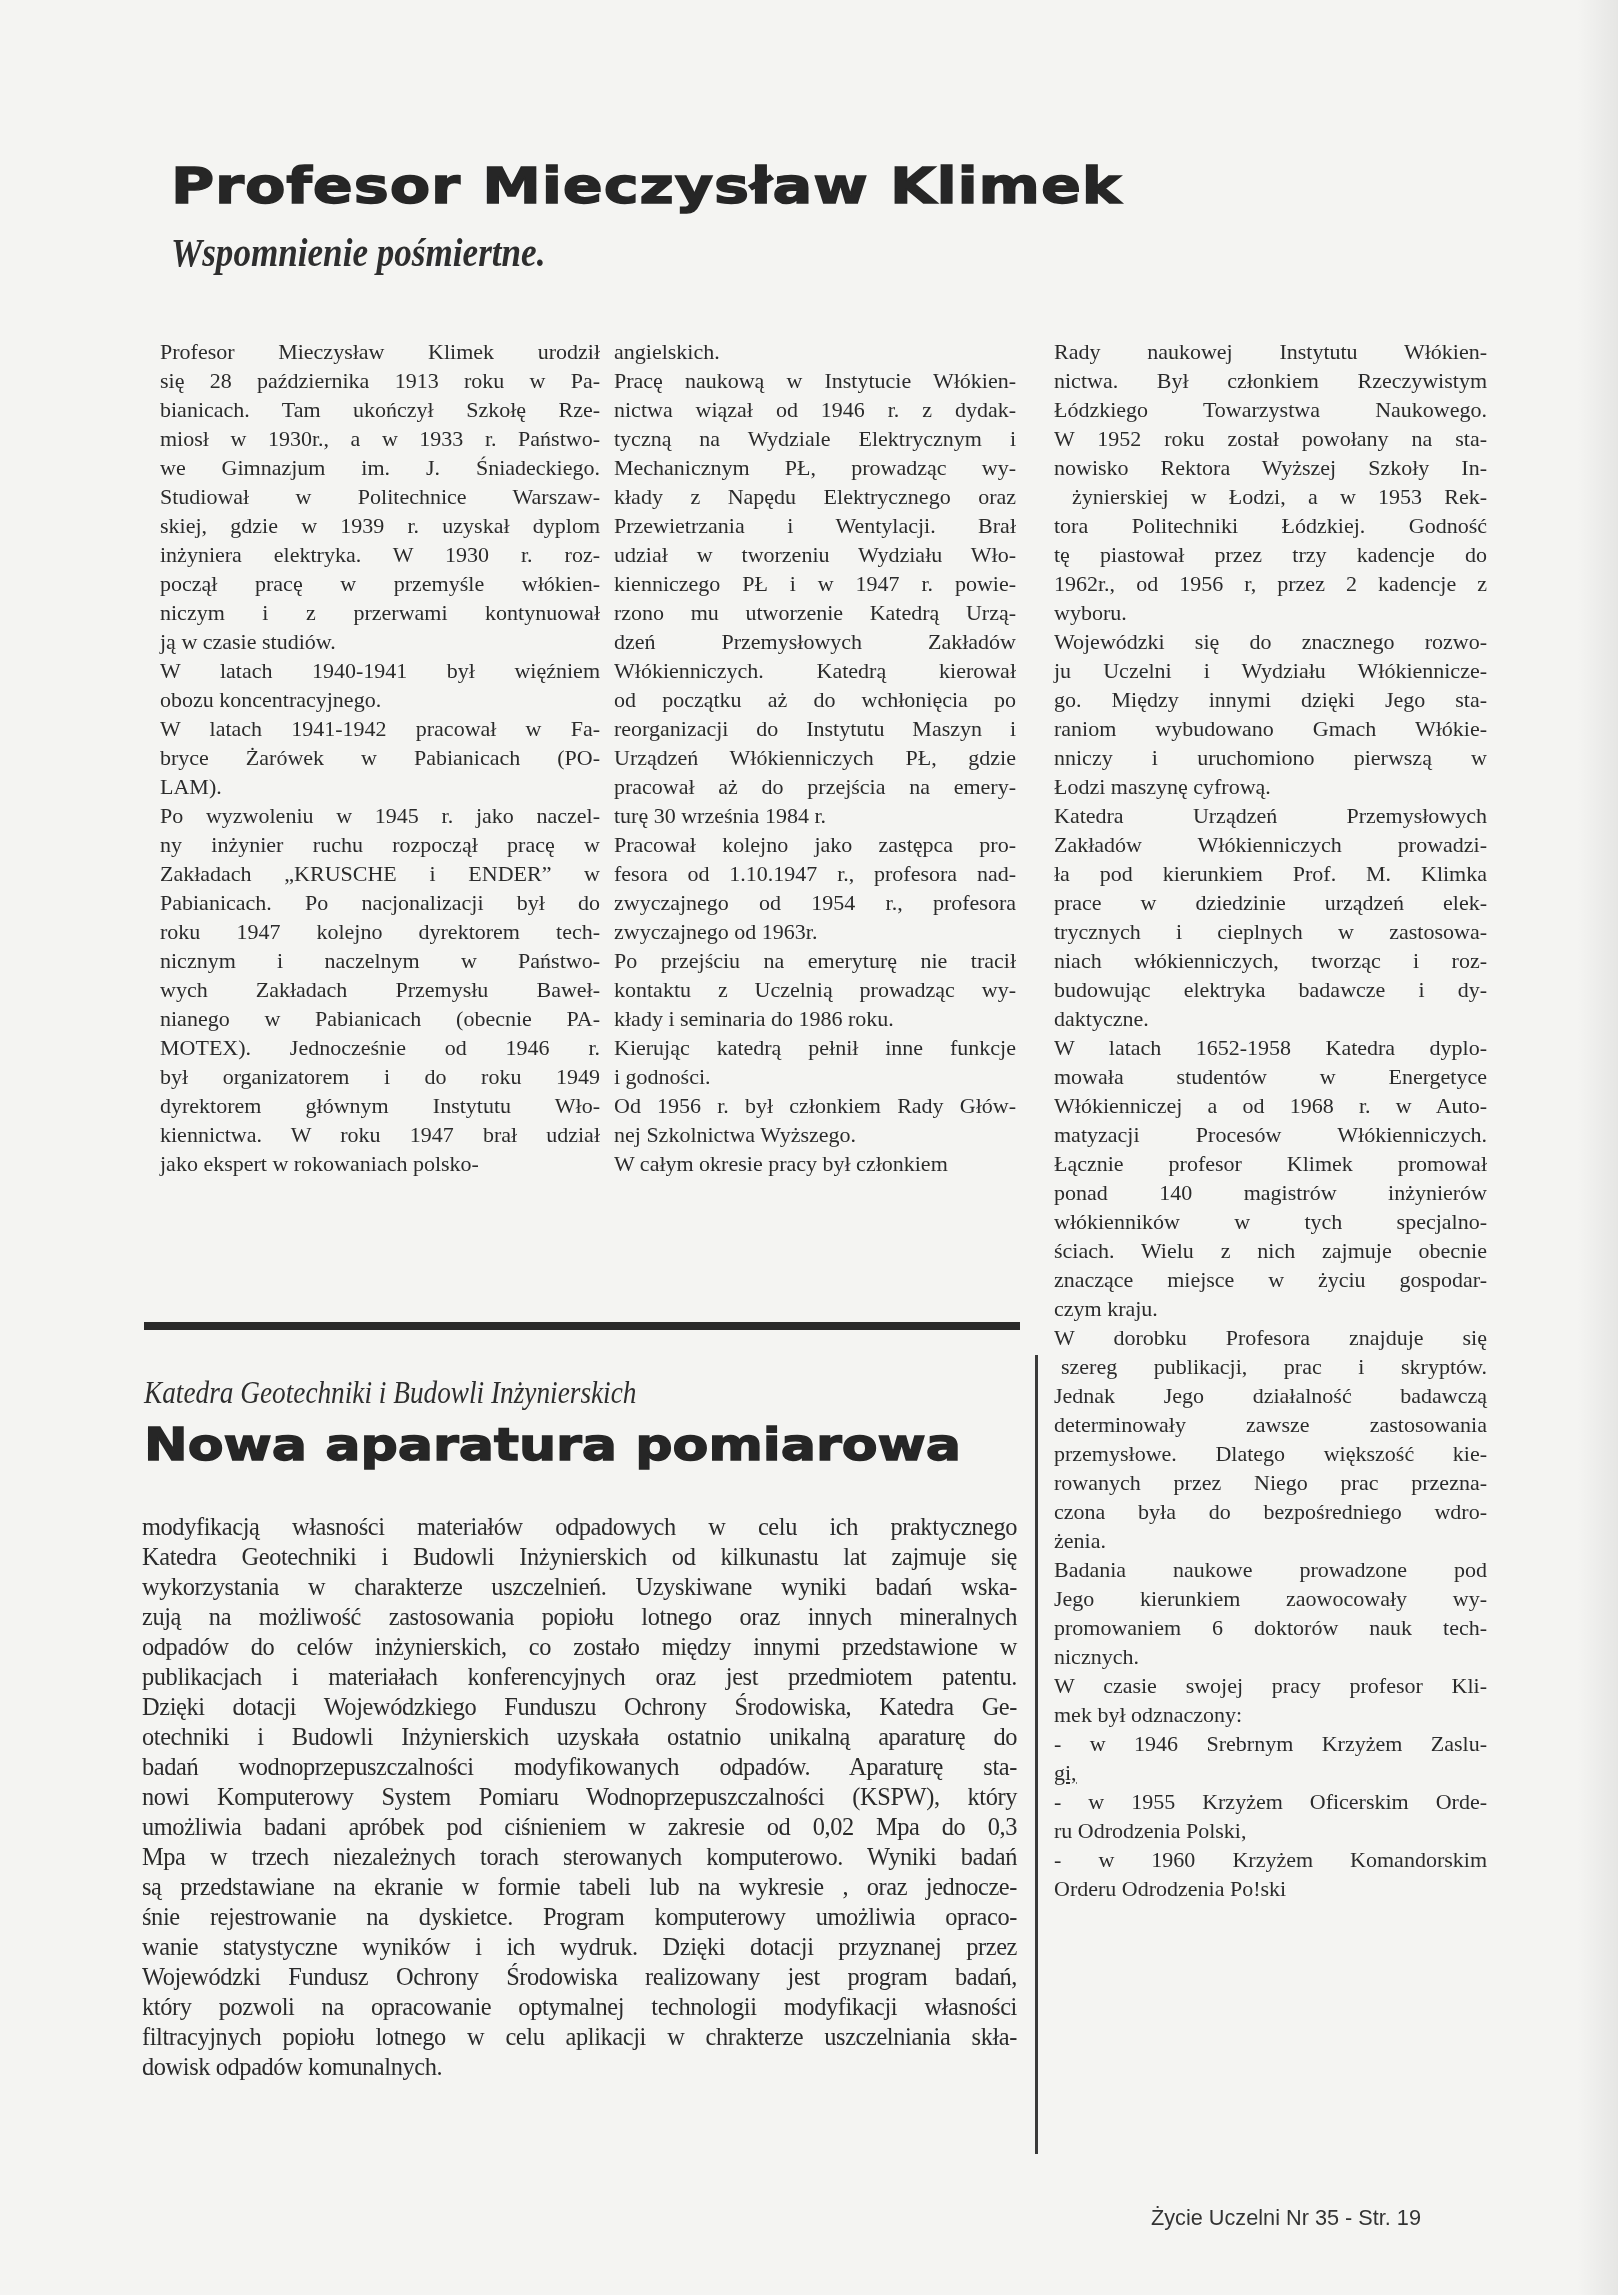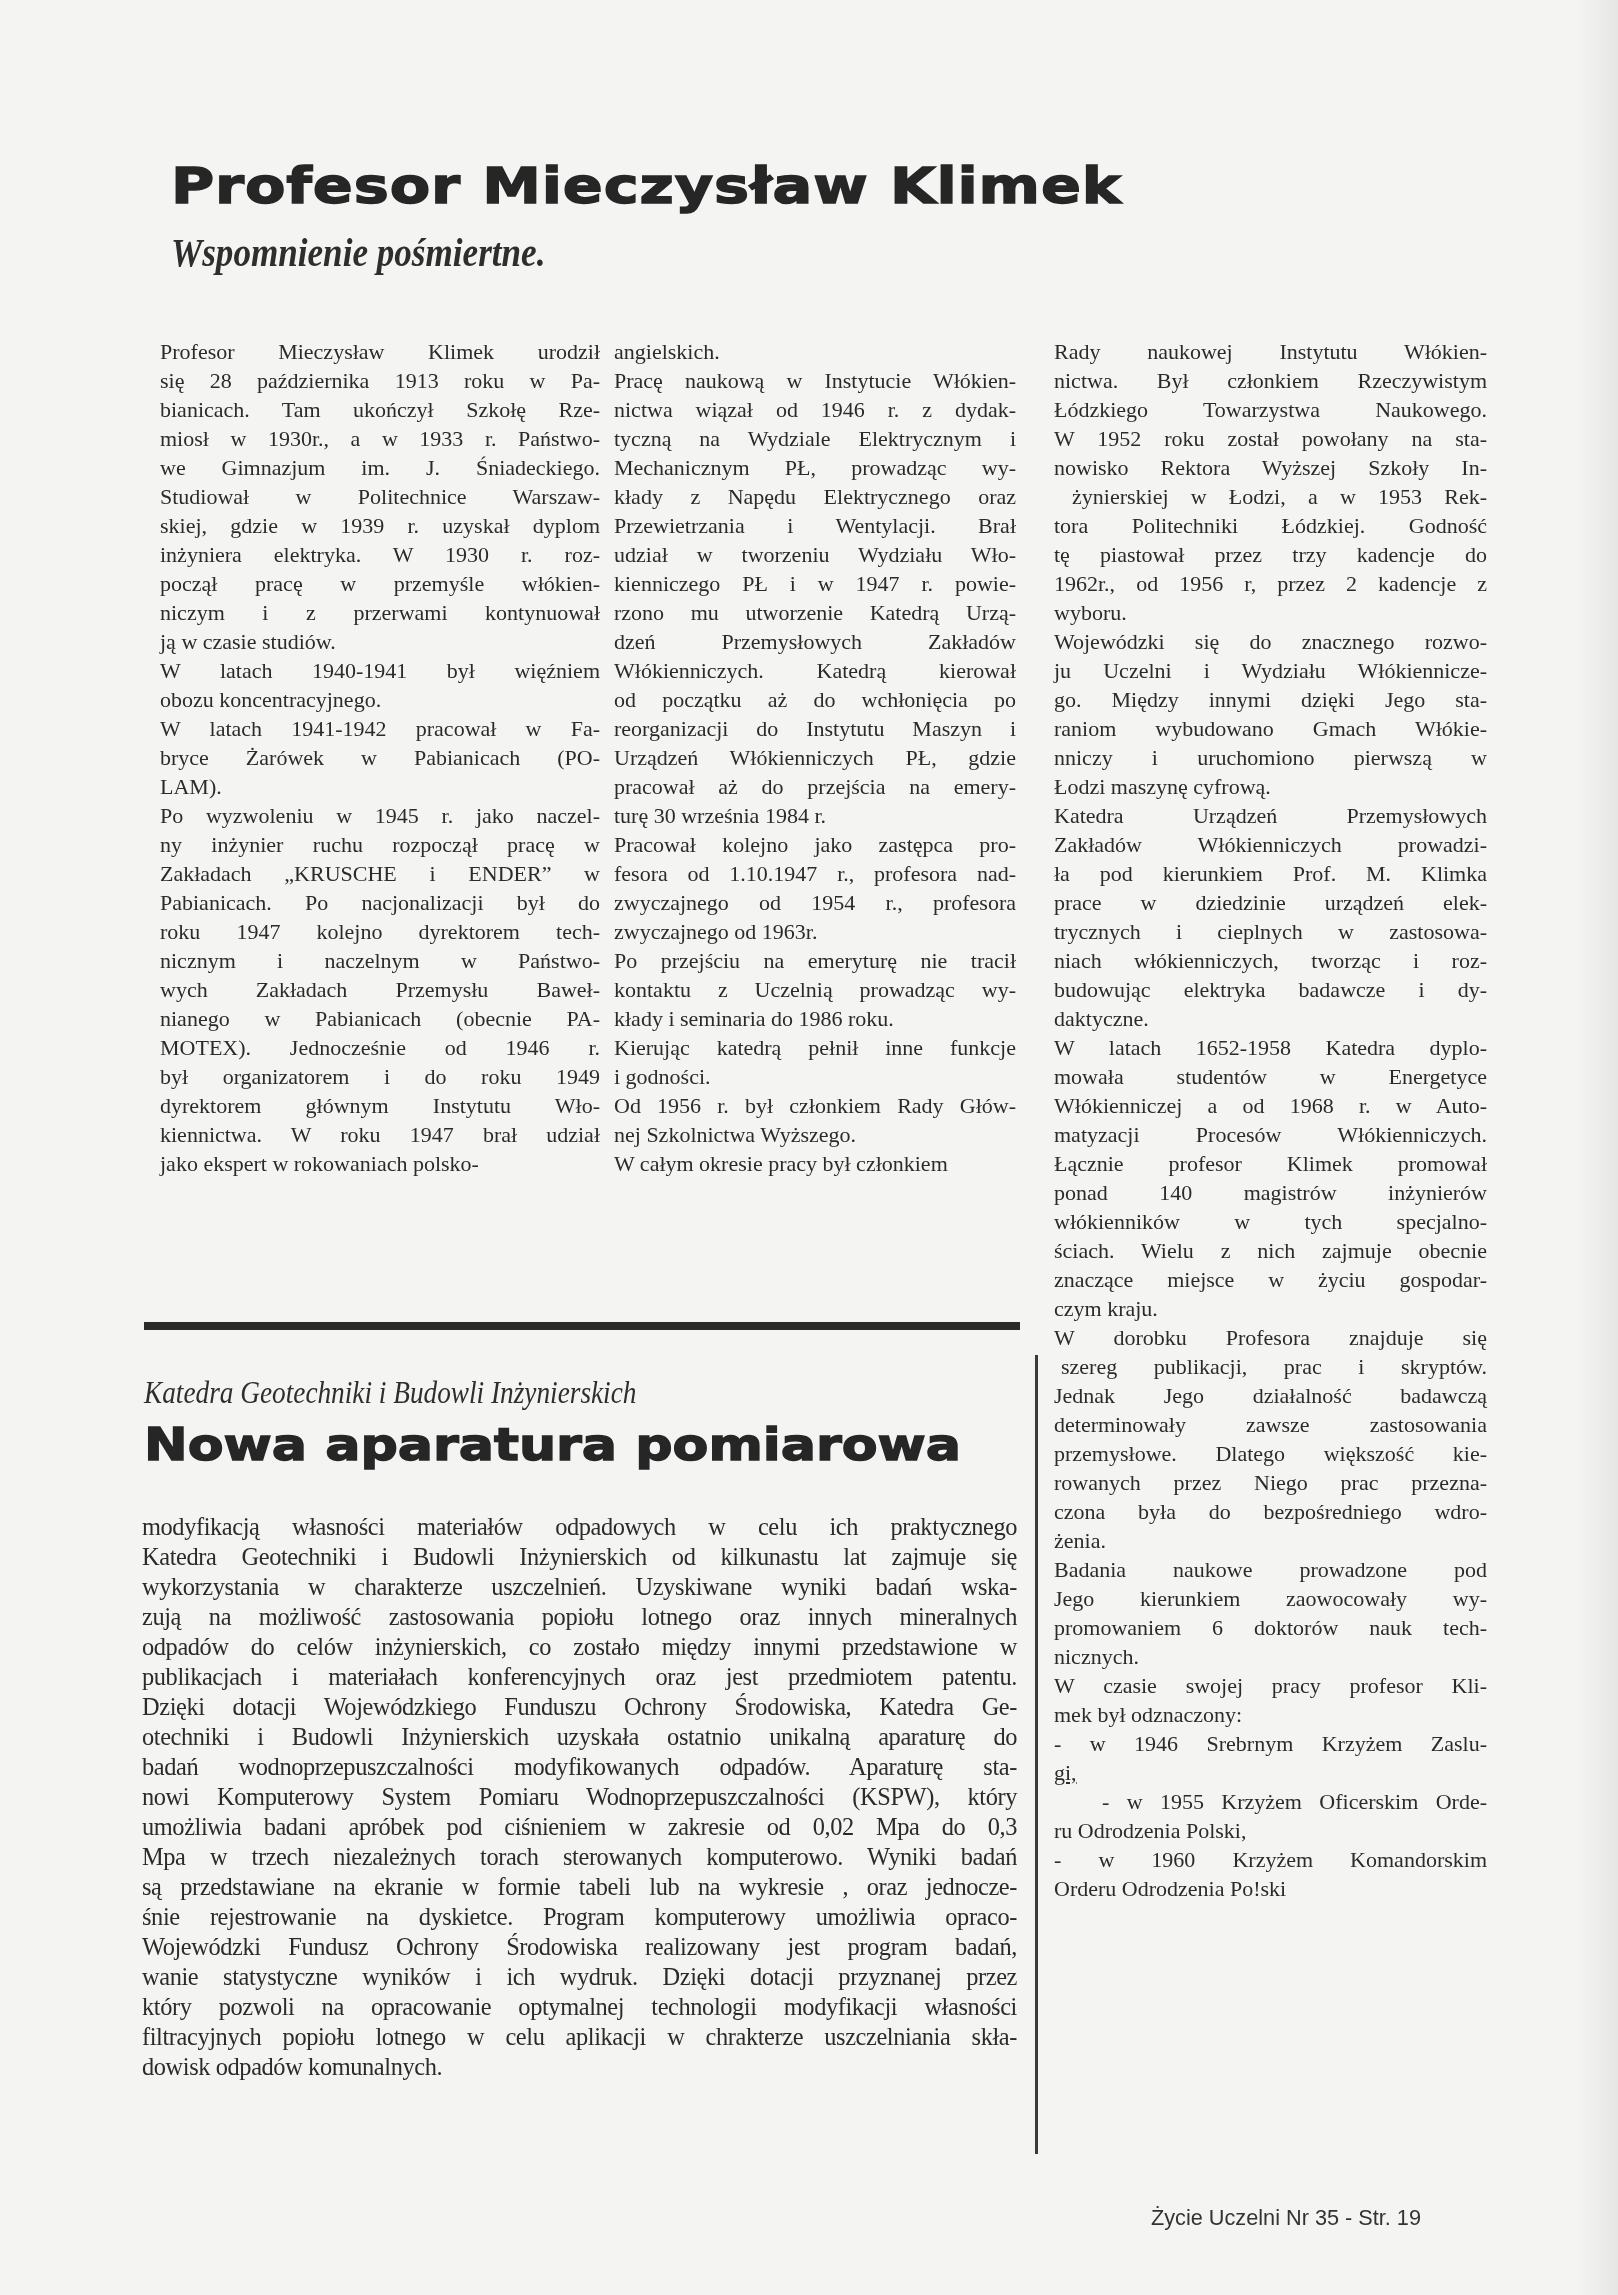--- a/index.html
+++ b/index.html
@@ -185,21 +185,21 @@
     <span class="ln" style="display: block;">czona była do bezpośredniego wdro-</span>
     <span class="ln last" style="display: block;">żenia.</span>
     <span class="ln" style="display: block;">Badania naukowe prowadzone pod</span>
     <span class="ln" style="display: block;">Jego kierunkiem zaowocowały wy-</span>
     <span class="ln" style="display: block;">promowaniem 6 doktorów nauk tech-</span>
     <span class="ln last" style="display: block;">nicznych.</span>
     <span class="ln" style="display: block;">W czasie swojej pracy profesor Kli-</span>
     <span class="ln last" style="display: block;">mek był odznaczony:</span>
     <span class="ln" style="display: block;">- w 1946 Srebrnym Krzyżem Zaslu-</span>
     <span class="ln last" style="display: block; text-decoration: underline;">gi,</span>
-    <span class="ln" style="display: block; margin-left: 48px;">- w 1955 Krzyżem Oficerskim Orde-</span>
+    <span class="ln" style="display: block;">- w 1955 Krzyżem Oficerskim Orde-</span>
     <span class="ln last" style="display: block;">ru Odrodzenia Polski,</span>
     <span class="ln" style="display: block;">- w 1960 Krzyżem Komandorskim</span>
     <span class="ln last" style="display: block;">Orderu Odrodzenia Po!ski</span>
   </div>
 
 <div class="hrule"></div>
 <div class="vrule"></div>
 
 <div class="art2-kicker">Katedra Geotechniki i Budowli Inżynierskich</div>
 <div class="art2-title">Nowa aparatura pomiarowa</div>
@@ -211,21 +211,21 @@
     <span class="ln" style="display: block;">odpadów do celów inżynierskich, co zostało między innymi przedstawione w</span>
     <span class="ln" style="display: block;">publikacjach i materiałach konferencyjnych oraz jest przedmiotem patentu.</span>
     <span class="ln" style="display: block;">Dzięki dotacji Wojewódzkiego Funduszu Ochrony Środowiska, Katedra Ge-</span>
     <span class="ln" style="display: block;">otechniki i Budowli Inżynierskich  uzyskała ostatnio unikalną aparaturę do</span>
     <span class="ln" style="display: block;">badań wodnoprzepuszczalności modyfikowanych odpadów. Aparaturę sta-</span>
     <span class="ln" style="display: block;">nowi Komputerowy System Pomiaru Wodnoprzepuszczalności (KSPW), który</span>
     <span class="ln" style="display: block;">umożliwia badani apróbek pod ciśnieniem w zakresie od  0,02 Mpa do 0,3</span>
     <span class="ln" style="display: block;">Mpa w trzech niezależnych torach sterowanych komputerowo. Wyniki badań</span>
     <span class="ln" style="display: block;">są przedstawiane na ekranie w formie tabeli lub na wykresie , oraz jednocze-</span>
     <span class="ln" style="display: block;">śnie rejestrowanie na dyskietce. Program komputerowy umożliwia opraco-</span>
+    <span class="ln" style="display: block;">wanie statystyczne wyników i ich wydruk. Dzięki dotacji przyznanej przez</span>
     <span class="ln" style="display: block;">Wojewódzki Fundusz Ochrony Środowiska realizowany jest program badań,</span>
-    <span class="ln" style="display: block;">wanie statystyczne wyników i ich wydruk. Dzięki dotacji przyznanej przez</span>
     <span class="ln" style="display: block;">który pozwoli na opracowanie optymalnej technologii modyfikacji własności</span>
     <span class="ln" style="display: block;">filtracyjnych popiołu lotnego w celu aplikacji w chrakterze uszczelniania skła-</span>
     <span class="ln last" style="display: block;">dowisk odpadów komunalnych.</span>
   </div>
 
 <div class="footer">Życie Uczelni Nr 35 - Str. 19</div>
 
 
 </body></html>

